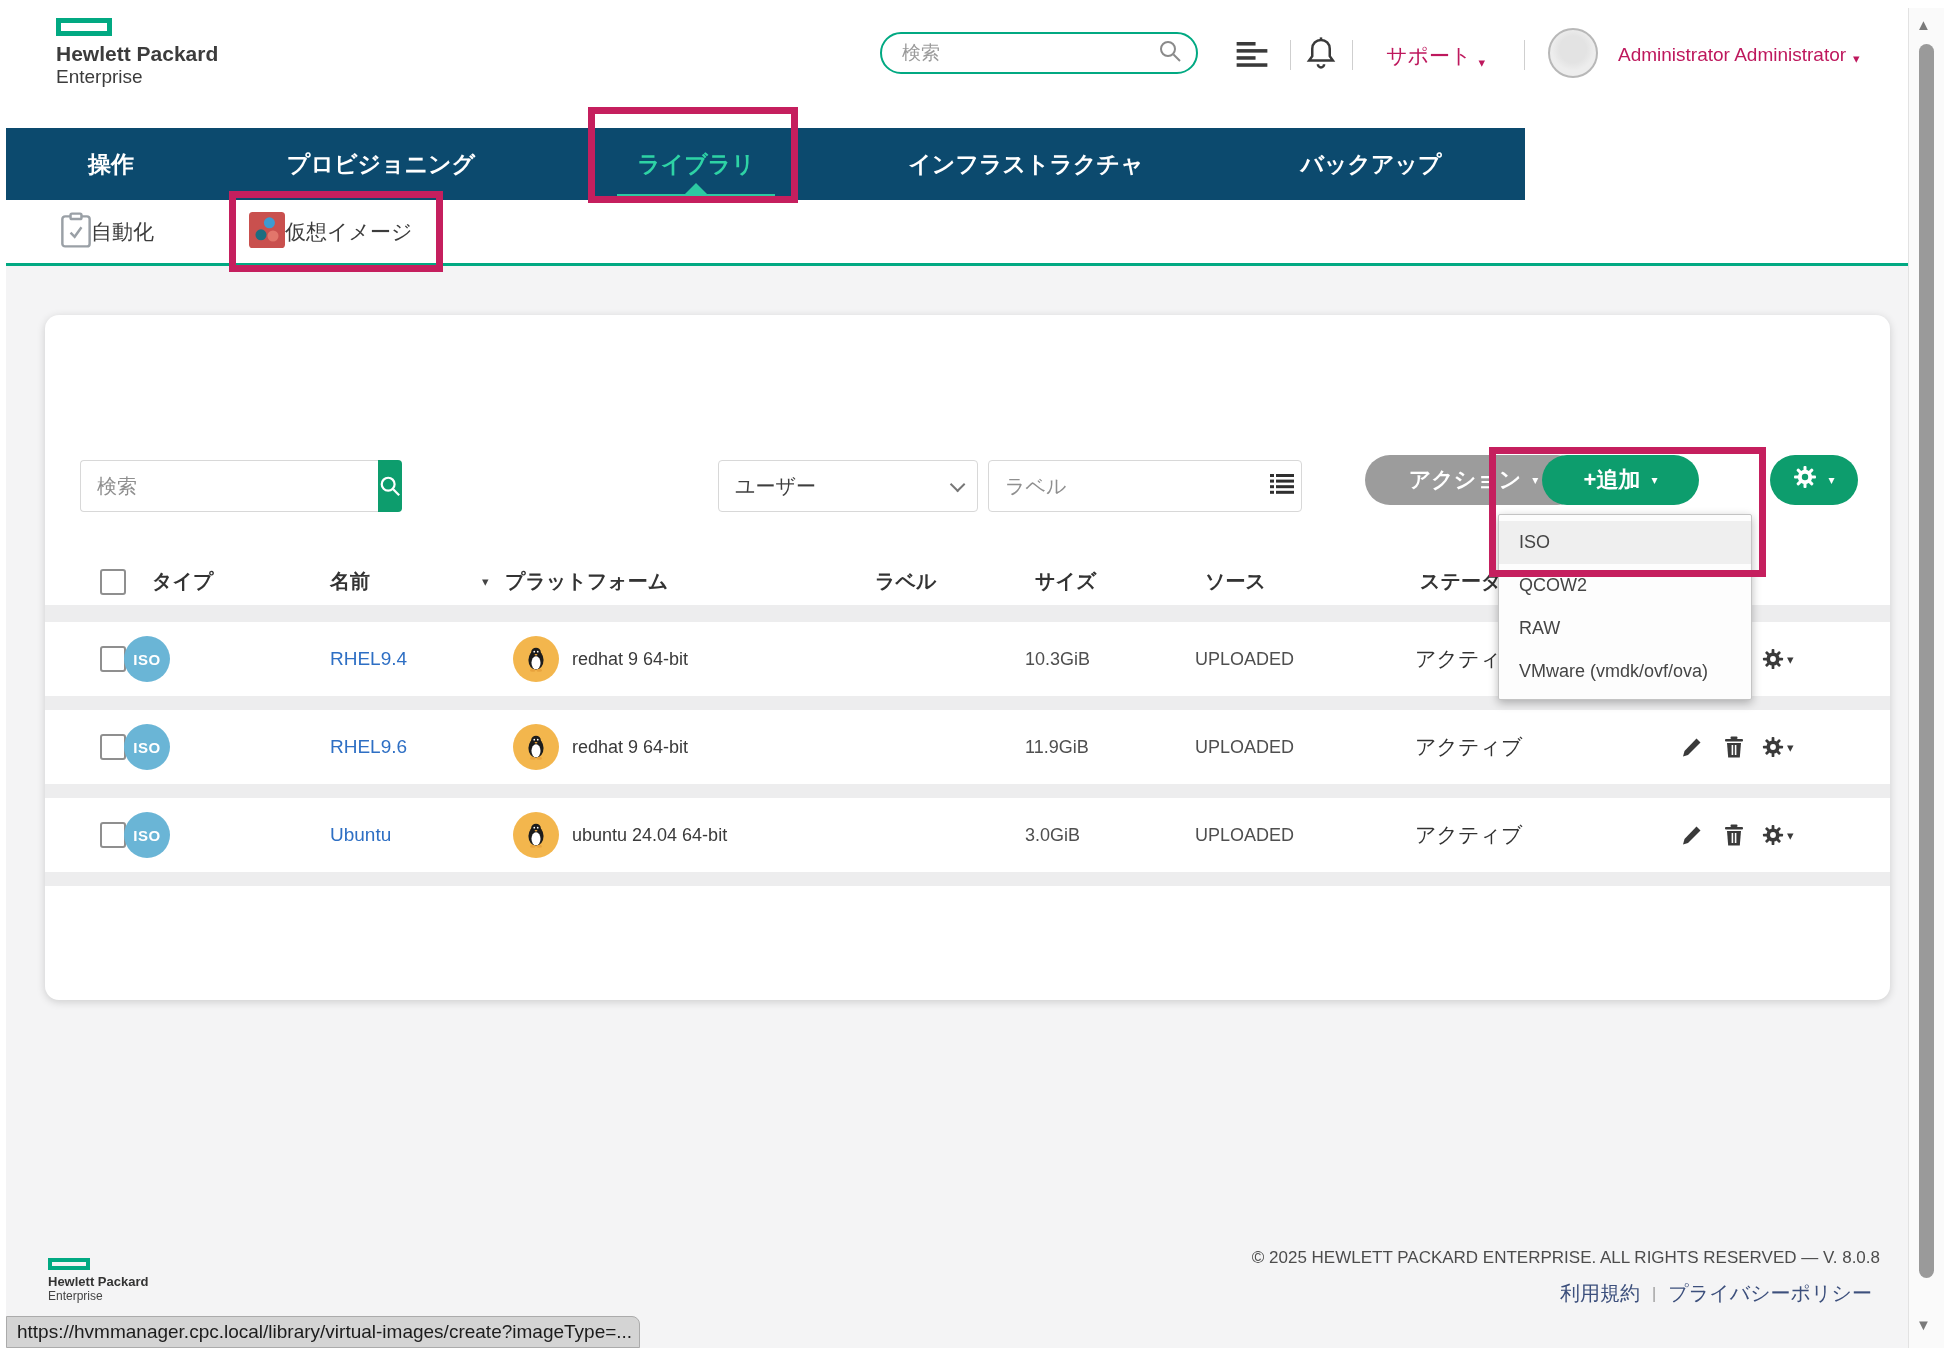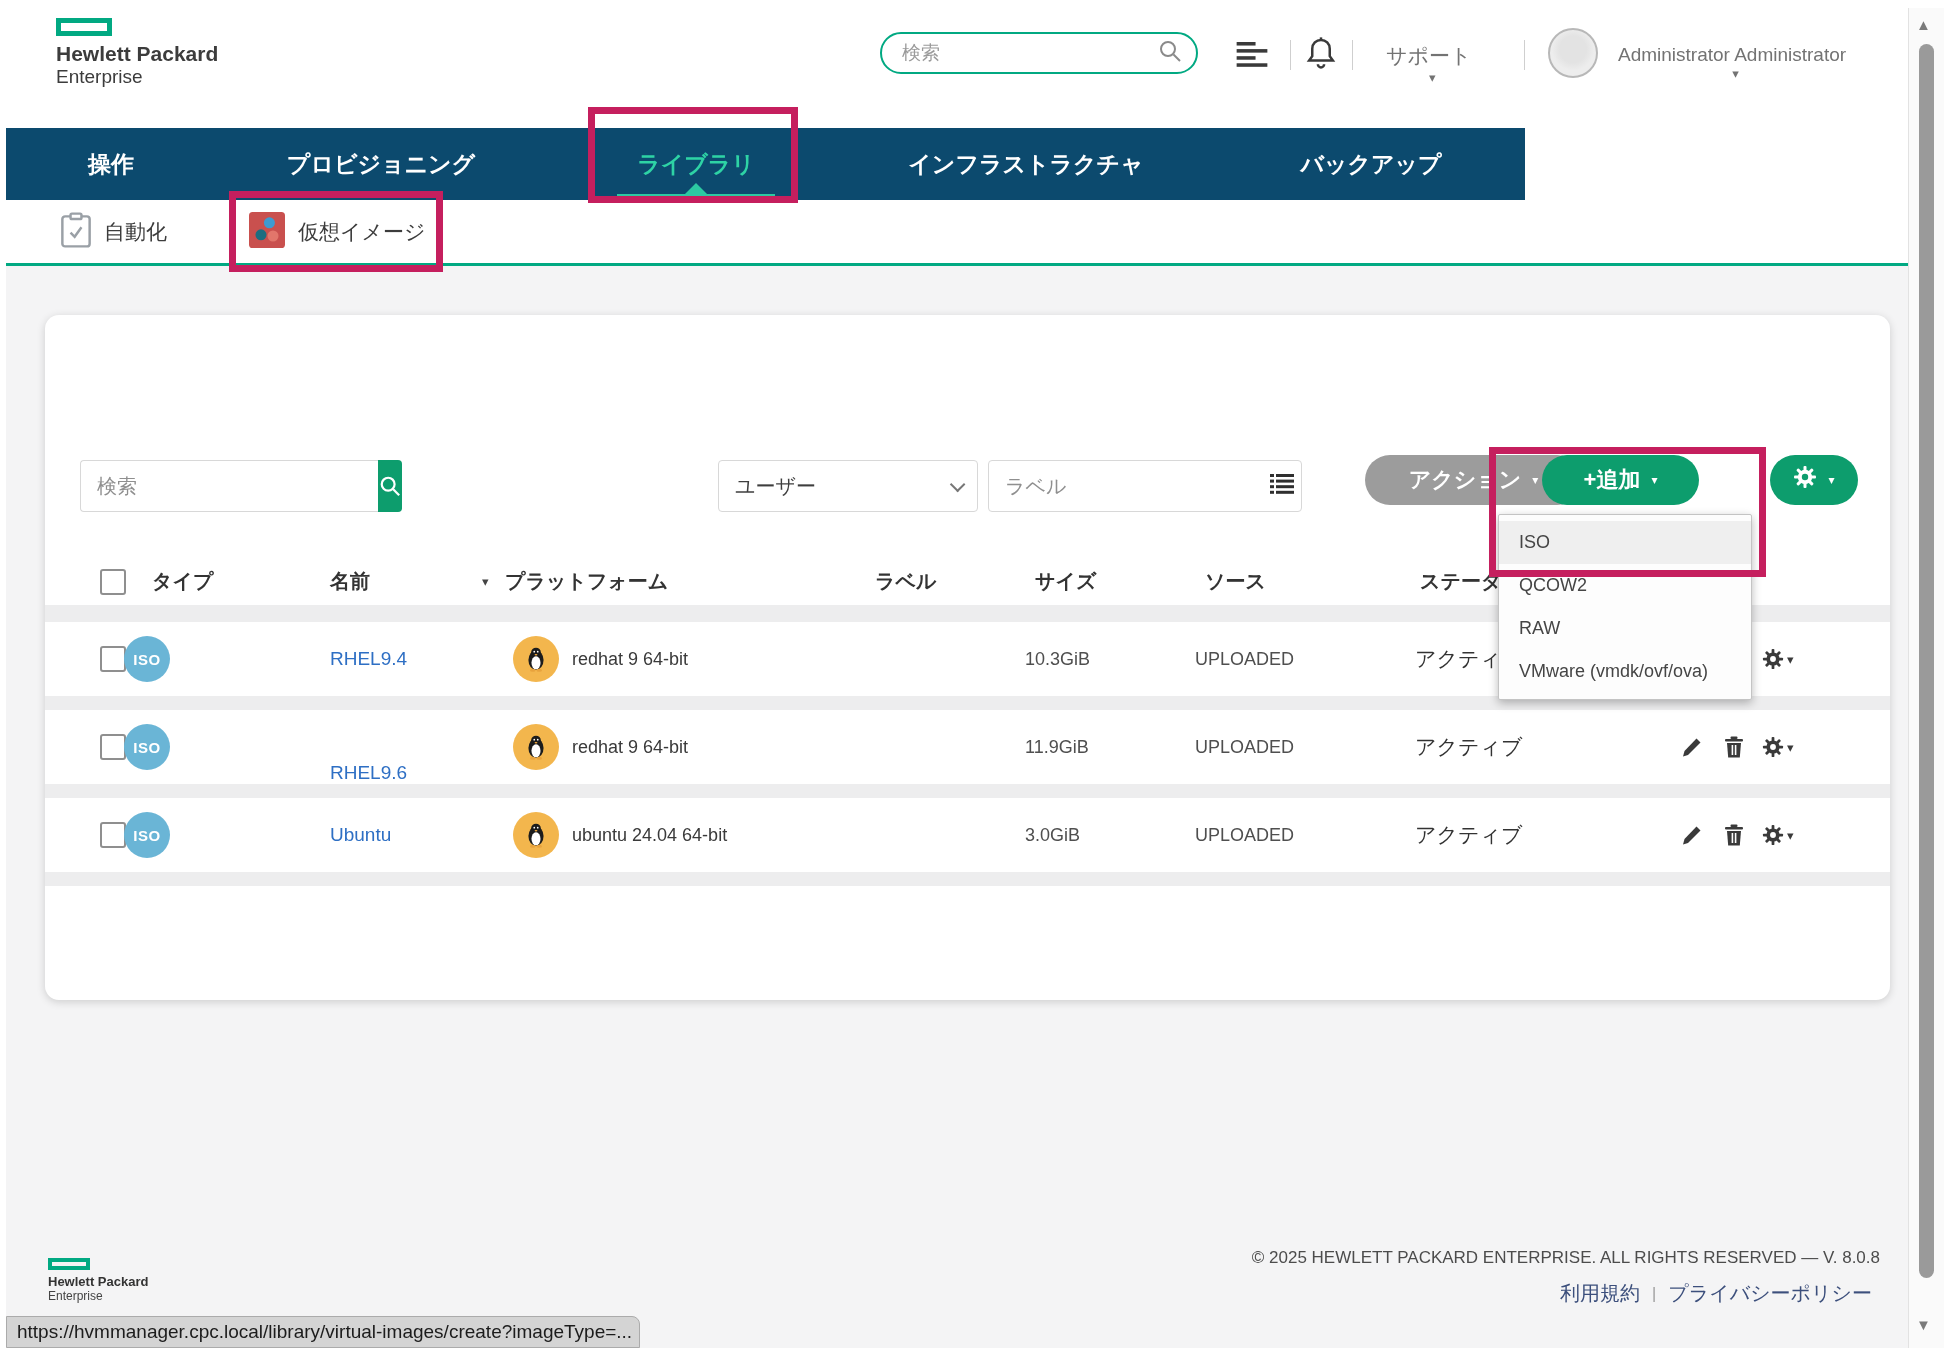--- a/index.html
+++ b/index.html
@@ -13,40 +13,40 @@
   .hpe-logo .l1 { font-size:21px; font-weight:bold; color:#3c3c3c; line-height:24px; }
   .hpe-logo .l2 { font-size:19px; font-weight:300; color:#3c3c3c; line-height:21px; }
 
   .global-search { left:880px; top:32px; width:318px; height:42px; border:2px solid #01a982;
     border-radius:21px; display:flex; align-items:center; padding:0 14px 0 20px; background:#fff; }
   .global-search input { border:none; outline:none; flex:1; font-size:19px; color:#444;
     font-family:inherit; background:transparent; }
   .global-search input::placeholder { color:#9a9a9a; }
 
   .hdr-divider { width:1px; height:30px; background:#cfcfcf; top:40px; }
-  .hdr-item { display:flex; align-items:center; color:#737373;flex-direction:column; }
+  .hdr-item { display:flex; align-items:flex-end; color:#be185d; }
   .caret { font-size:13px; color:inherit; margin-left:7px; }
   .support { left:1386px; top:42px; font-size:21px; }
   .avatar { left:1548px; top:28px; width:50px; height:50px; border-radius:50%;
     background:radial-gradient(circle at 50% 42%, #e3e3e3 0 38%, #ededed 60%); border:2px solid #b8b8b8; }
   .username { left:1618px; top:44px; font-size:19px; }
 
   
   .nav { left:6px; top:128px; width:1519px; height:72px; background:#0c4a6e; z-index:5; }
   .nav-tab { position:absolute; top:0; height:72px; display:flex; align-items:center;
     transform:translateX(-50%); color:#fff; font-size:23px; font-weight:600; white-space:nowrap; }
   .nav-tab.active { color:#2ed3a5; }
   .nav-underline { position:absolute; left:611px; top:66px; width:158px; height:6px; background:#2cc9a2; }
   .nav-pointer { position:absolute; left:679px; top:55px; width:0; height:0;
     border-left:11px solid transparent; border-right:11px solid transparent; border-bottom:11px solid #2cc9a2; }
 
   
   .subnav { left:6px; top:200px; width:1902px; height:64px; background:#fff; z-index:5; }
   .subnav-rule { left:6px; top:263px; width:1902px; height:3px; background:#01a982; z-index:5; }
-  .subnav-item { position:absolute; top:0; height:64px; display:flex; align-items:center; gap:13px; }
+  .subnav-item { position:absolute; top:0; height:64px; display:flex; align-items:center; }
   .subnav-item .lbl { font-size:21px; color:#3c3c3c; }
   .subnav-item.automation { left:55px; }
   .subnav-item.vimages { left:243px; }
 
   
   .pink { border:7px solid #c51f5e; background:transparent; z-index:100; pointer-events:none; }
   .pink.box-tab { left:588px; top:107px; width:210px; height:96px; }
   .pink.box-subnav { left:229px; top:191px; width:214px; height:81px; }
   .pink.box-add { left:1489px; top:447px; width:277px; height:130px; }
 
@@ -353,21 +353,21 @@
 
     <div class="abs row-sep" style="top:381px; height:14px;"></div>
 
     <div class="abs t-row" style="top:395px;">
       <div class="cell" style="left:55px;">
           <span class="cb"></span>
         </div>
       <div class="cell" style="left:79px;">
         <span class="badge-iso">ISO</span>
         </div>
-      <div class="cell" style="left:285px;align-items:flex-end;">
+      <div class="cell" style="left:285px;">
         <span class="name-link">RHEL9.6</span>
         </div>
       <div class="cell" style="left:468px;">
         <span class="plat-circle">
             <svg width="22" height="26" viewBox="0 0 20 24">
           <ellipse cx="10" cy="13" rx="7" ry="9" fill="#1c1c1c"></ellipse>
               <circle cx="10" cy="6" r="4.5" fill="#1c1c1c"></circle>
           <ellipse cx="10" cy="15.5" rx="4.2" ry="6" fill="#fff"></ellipse>
           <circle cx="8.4" cy="5.2" r="0.8" fill="#fff"></circle>
               <circle cx="11.6" cy="5.2" r="0.8" fill="#fff"></circle>

